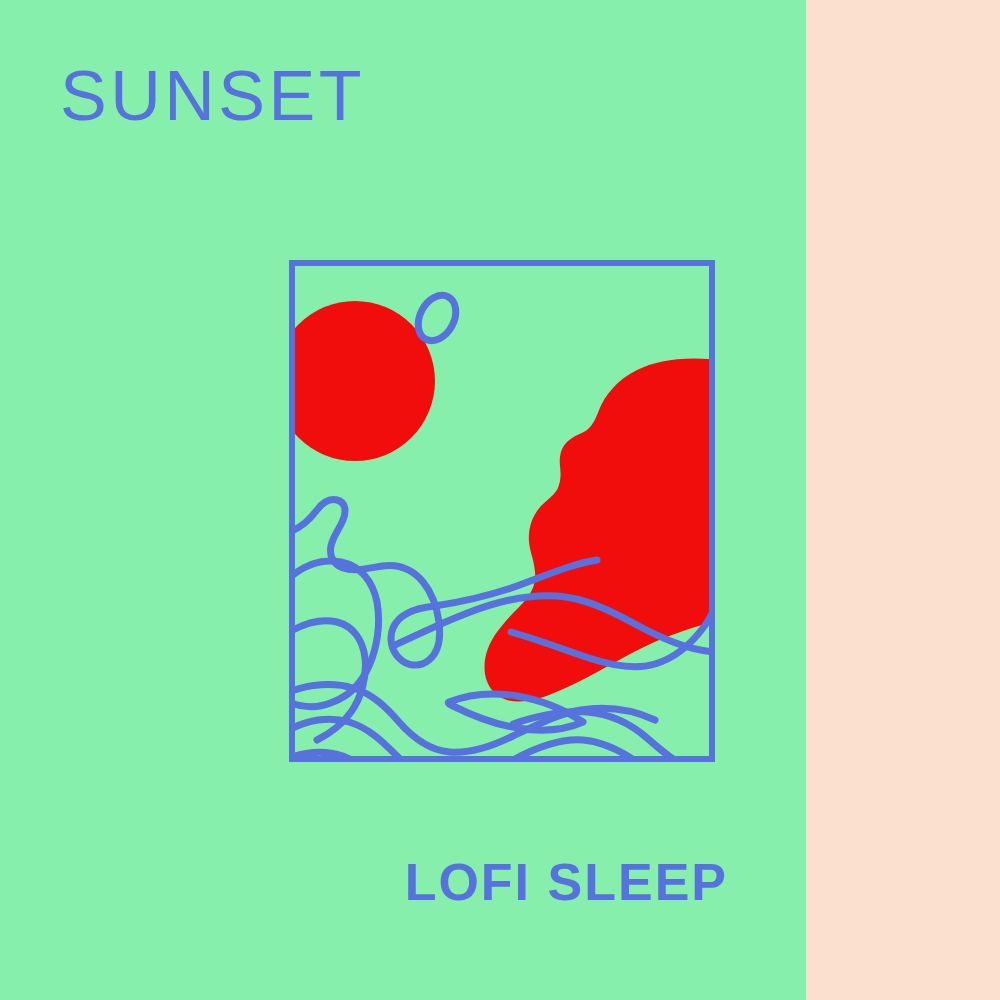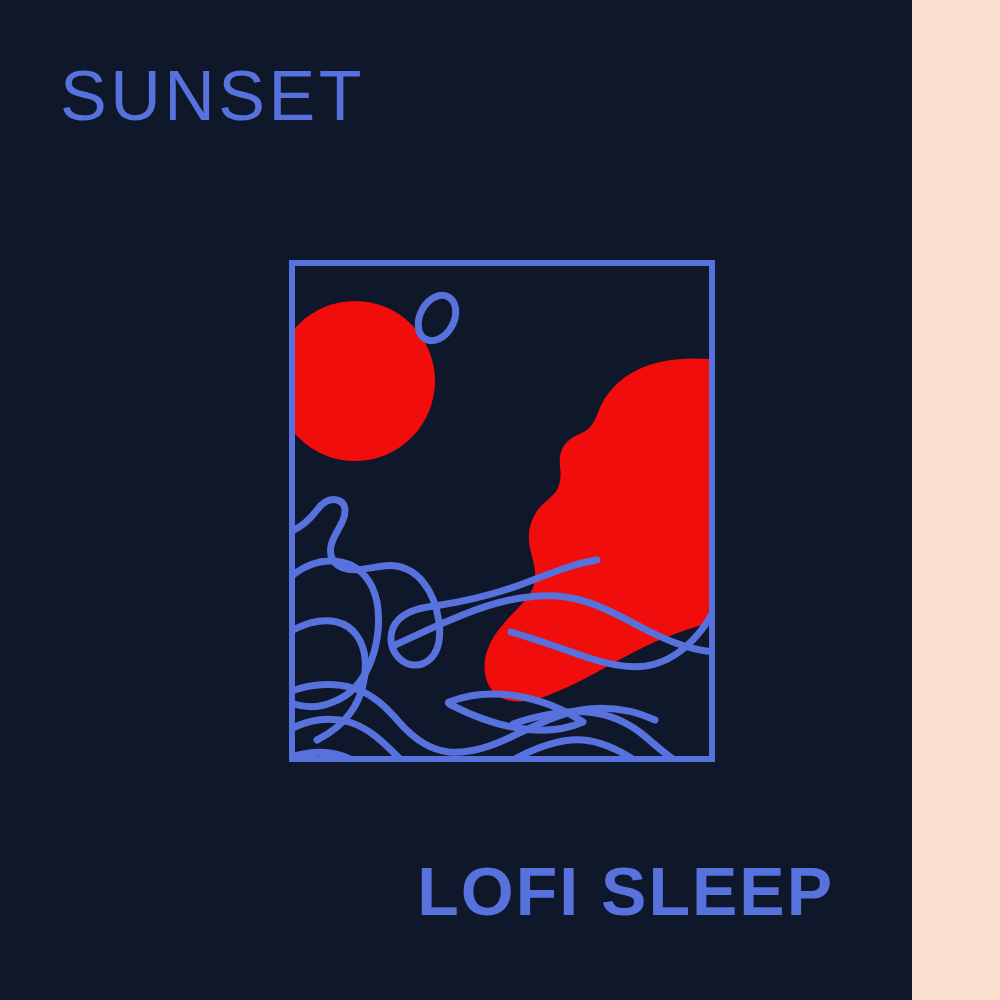--- a/index.html
+++ b/index.html
@@ -6,23 +6,23 @@
   html, body {
     margin: 0;
     padding: 0;
     background: #fbe0d0;
   }
   body {
     font-family: "Liberation Sans", sans-serif;
   }
   #cover {
     position: relative;
-    width: 912px;
+    width: 806px;
     height: 1000px;
-    background: #0f172a;
+    background: #86efac;
     overflow: hidden;
   }
   #title-block {
     position: absolute;
     left: 60px;
     top: 52px;
     width: 640px;
   }
   .title-line {
     display: block;
@@ -48,21 +48,21 @@
   }
   #artist-block {
     position: absolute;
     right: 78px;
     top: 852px;
     text-align: right;
   }
   #artist-name {
     color: #5771dd;
     font-family: "Liberation Sans", sans-serif;
-    font-size: 68px;
+    font-size: 52px;
     font-weight: 700;
     letter-spacing: 2px;
     white-space: nowrap;
     margin-left: 13px;
   }
 </style>
 </head>
 <body>
 
 <div id="cover">

